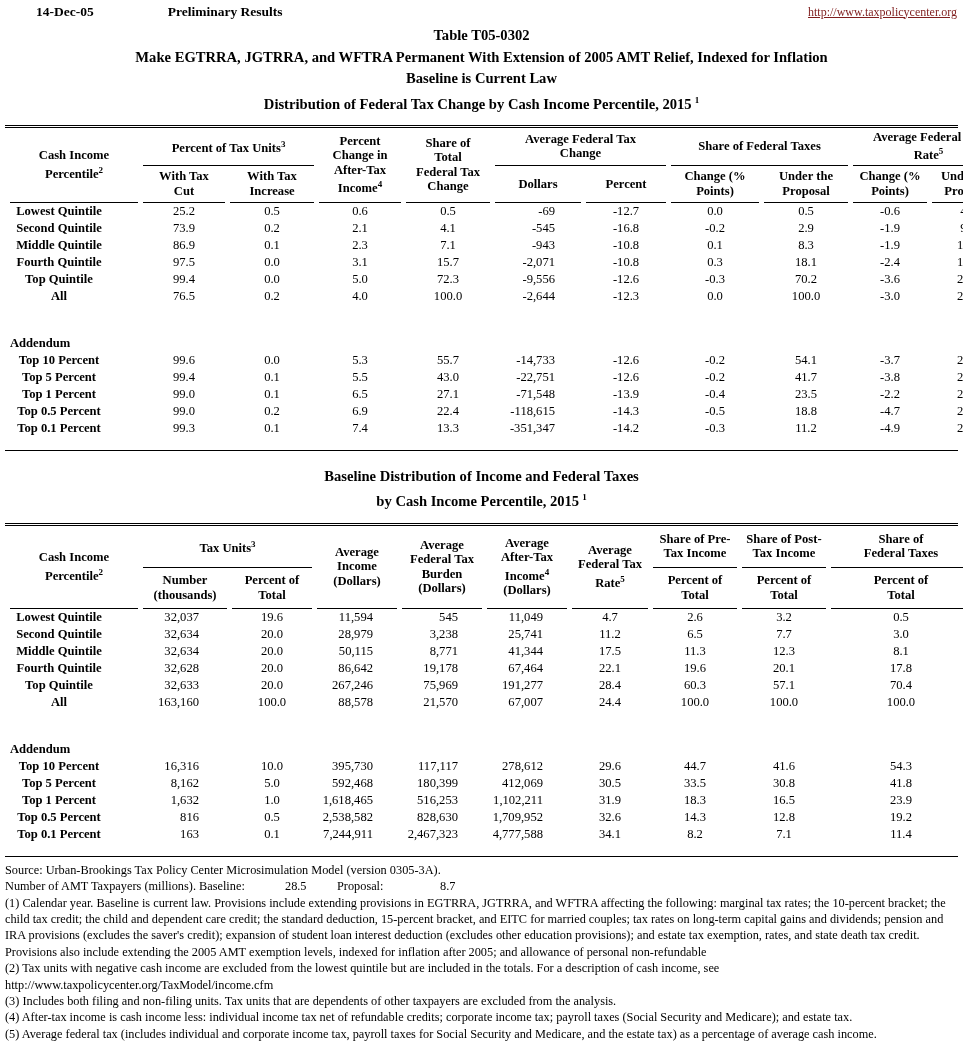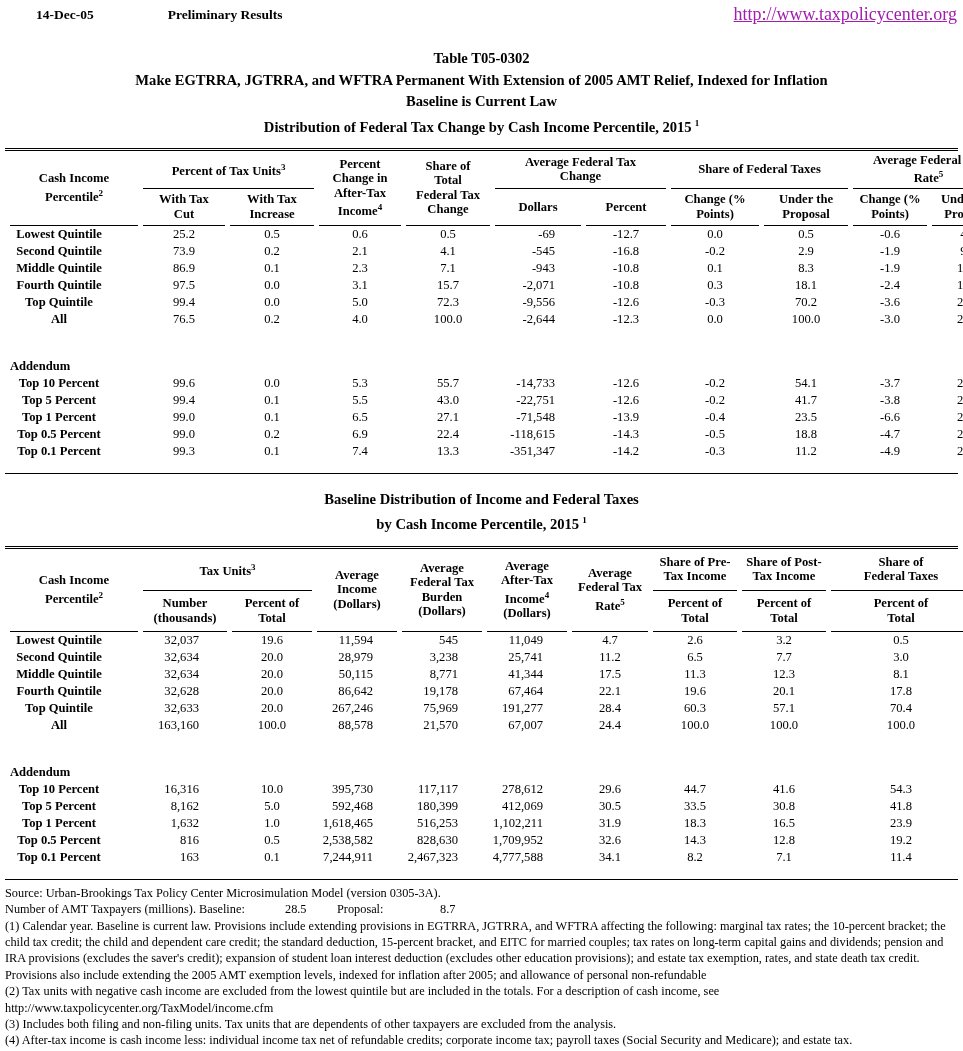--- a/index.html
+++ b/index.html
@@ -5,23 +5,23 @@
   * { margin:0; padding:0; box-sizing:border-box; }
   html,body { background:#ffffff; }
   body {
     width:963px; height:1051px; overflow:hidden;
     color:#000; font-family:"Liberation Serif", serif;
     position:relative;
   }
   
   .topbar { display:flex; align-items:center; padding:4px 6px 0 36px; font-size:13.5px; font-weight:bold; }
   .topbar .status { margin-left:74px; }
-  .topbar .link { margin-left:auto; font-weight:normal; color:#a21caf; text-decoration:underline; font-size:18px;padding-left:40px; }
+  .topbar .link { margin-left:auto; font-weight:normal; color:#7f1d1d; text-decoration:underline; font-size:12px;padding-left:40px; }
   
-  .titleblock { text-align:center; font-weight:bold; font-size:14.6px; line-height:21.5px; margin-top:23px; }
+  .titleblock { text-align:center; font-weight:bold; font-size:14.6px; line-height:21.5px; margin-top:5px; }
   .titleblock2 { text-align:center; font-weight:bold; font-size:14.6px; line-height:21.5px; margin-top:15px; margin-bottom:9px; }
   sup { font-size:9px; }
   .tsup { margin-left:3px; }
   
   .tablebox { margin:10px 5px 0 5px; border-top:3px double #000; border-bottom:1px solid #000; padding-bottom:13px; }
   table { width:100%; table-layout:fixed; border-collapse:separate; border-spacing:5px 0; font-size:12.6px; }
   thead th { font-weight:bold; line-height:14.5px; vertical-align:middle; text-align:center; }
   #t1 thead tr:nth-child(1) th { height:38px; }
   #t1 thead tr:nth-child(2) th { height:37px; }
   #t2 thead tr:nth-child(1) th { height:42px; }
@@ -232,21 +232,21 @@
         <tr>
           <th class="stub">Top 1 Percent</th>
           <td>99.0</td>
           <td>0.1</td>
           <td>6.5</td>
           <td>27.1</td>
           <td>-71,548</td>
           <td>-13.9</td>
           <td>-0.4</td>
           <td>23.5</td>
-          <td>-6.6</td>
+          <td>-2.2</td>
           <td>27.5</td>
         </tr>
         <tr>
           <th class="stub">Top 0.5 Percent</th>
           <td>99.0</td>
           <td>0.2</td>
           <td>6.9</td>
           <td>22.4</td>
           <td>-118,615</td>
           <td>-14.3</td>

